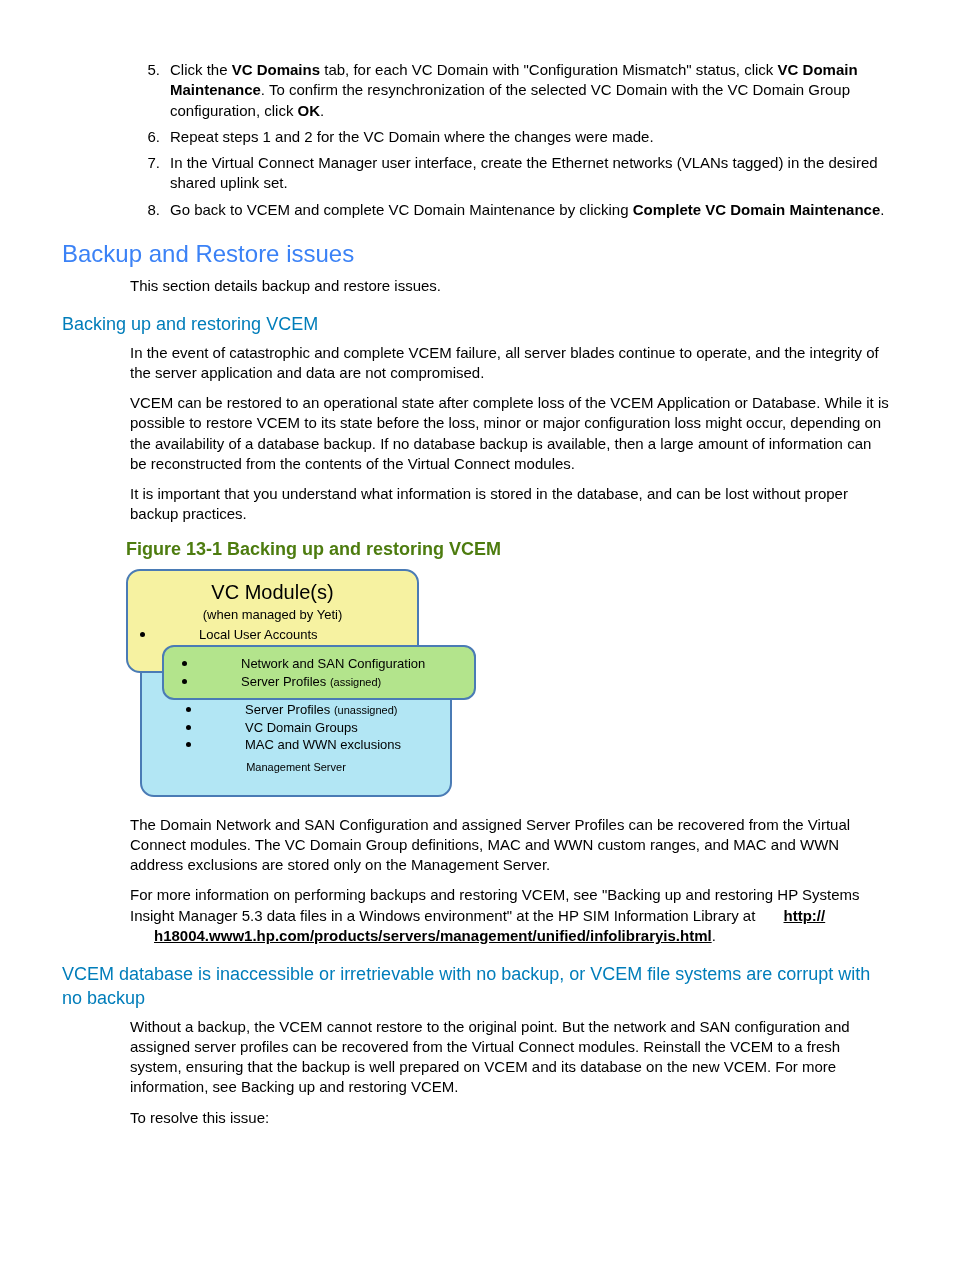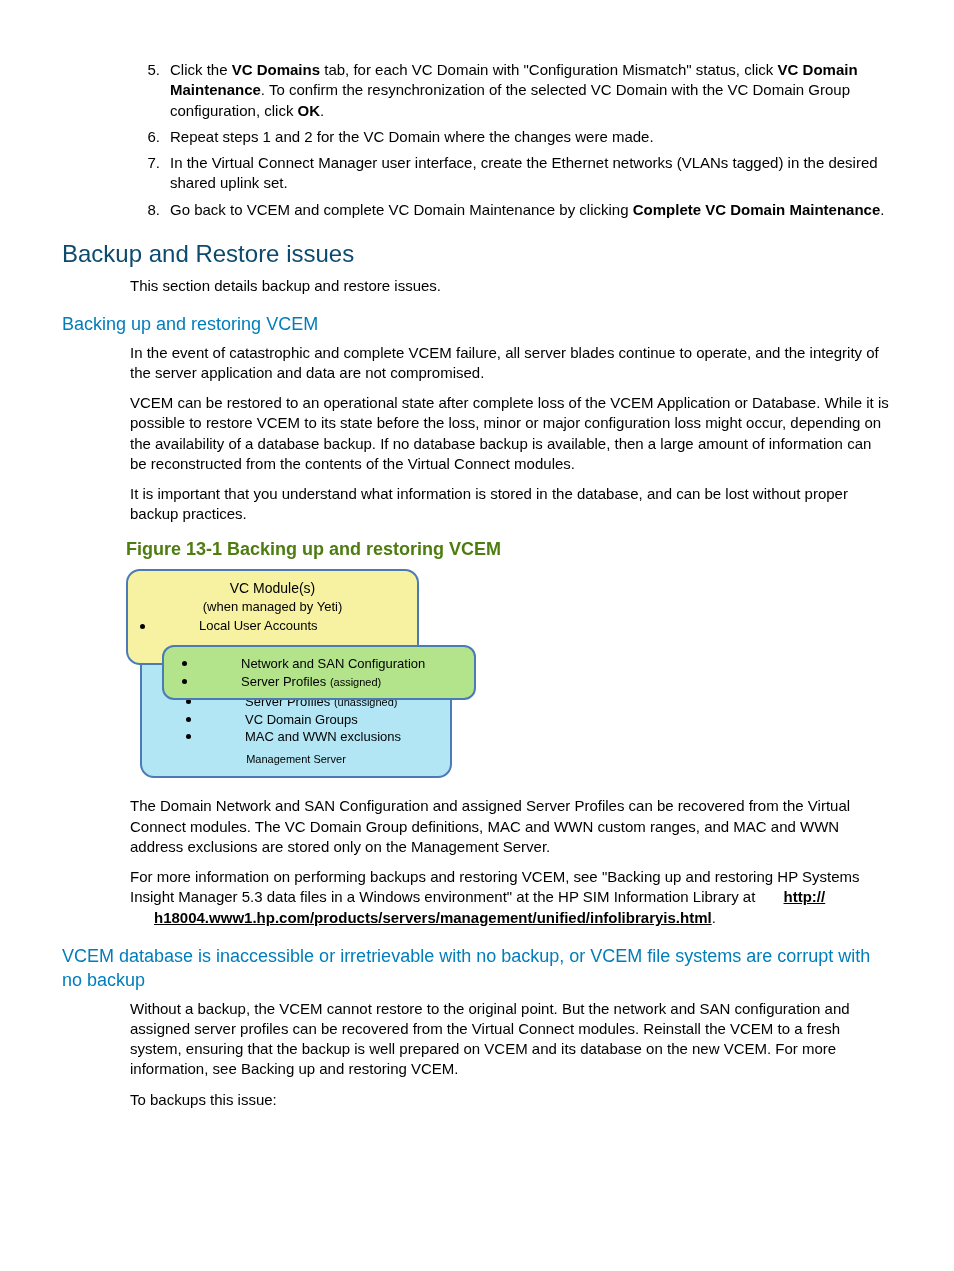--- a/index.html
+++ b/index.html
@@ -10,42 +10,42 @@
     padding: 60px 62px 40px 62px;
     color: #000;
     width: 954px;
     box-sizing: border-box;
   }
   .list-block { margin-left: 70px; }
   .list-row { display: flex; margin-bottom: 6px; }
   .list-num { width: 28px; flex-shrink:0; text-align:right; margin-right:10px; }
   .list-body { flex:1; }
   strong { font-weight: bold; }
-  h1.sec { color:#0c4a6e; font-weight:normal; font-size:24px; margin:18px 0 6px 0; }
+  h1.sec { color:#3b82f6; font-weight:normal; font-size:24px; margin:18px 0 6px 0; }
   h2.sub { color:#007dba; font-weight:normal; font-size:18px; margin:16px 0 6px 0; }
   .para-indent { margin-left:68px; }
   p { margin:6px 0 10px 0; }
   .figcap { color:#4d7c0f; font-weight:bold; margin:12px 0 8px 64px; font-size:18px; }
   .diagram { margin-left:64px; width:320px; position:relative; font-family: Arial; }
   .box-yellow {
     background:#f6f2a1; border:2px solid #4a7bb5; border-radius:14px;
     padding:8px 12px 28px 12px; position:relative; z-index:1;
     width:265px;
   }
-  .vc-title { text-align:center; font-size:14px; }
+  .vc-title { text-align:center; font-size:20px; }
   .vc-sub { text-align:center; font-size:13px; }
   .sm { font-size:11px; }
   .box-green {
     background:#b3e48c; border:2px solid #4a7bb5; border-radius:12px;
     padding:8px 12px 8px 18px; position:absolute; top:76px; left:36px;
     width:280px; z-index:2; font-size:13px;
   }
   .box-blue {
     background:#b2e6f4; border:2px solid #4a7bb5; border-radius:14px;
-    padding:44px 12px 10px 12px; margin-top:-18px; margin-left:14px;
+    padding:44px 12px 20px 12px; margin-top:-18px; margin-left:14px;
     width:284px; position:relative; z-index:0; font-size:13px;
   }
   .mgmt-title { text-align:center; font-size:11px; margin-top:6px; }
   .bullet-row { display:flex; align-items:center;gap:44px; }
   .dot { width:5px; height:5px; background:#000; border-radius:50%; margin-right:10px; flex-shrink:0; }
   a.link { color:#000; font-weight:bold; text-decoration:underline;padding-left:24px; }
 </style>
 </head>
 <body>
 
@@ -127,14 +127,14 @@
   <p>
     <span>For more information on performing backups and restoring VCEM, see "Backing up and restoring HP Systems Insight Manager 5.3 data files in a Windows environment" at the HP SIM Information Library at </span><a class="link">http://</a><br><a class="link">h18004.www1.hp.com/products/servers/management/unified/infolibraryis.html</a><span>.</span>
   </p>
 </div>
 
 <h2 class="sub">VCEM database is inaccessible or irretrievable with no backup, or VCEM file systems are corrupt with no backup</h2>
 <div class="para-indent">
   <p>
     <span>Without a backup, the VCEM cannot restore to the original point. But the network and SAN configuration and assigned server profiles can be recovered from the Virtual Connect modules. Reinstall the VCEM to a fresh system, ensuring that the backup is well prepared on VCEM and its database on the new VCEM. For more information, see </span><span>Backing up and restoring VCEM</span><span>.</span>
   </p>
-  <p>To backups this issue:</p>
+  <p>To resolve this issue:</p>
 </div>
 
 </body></html>

